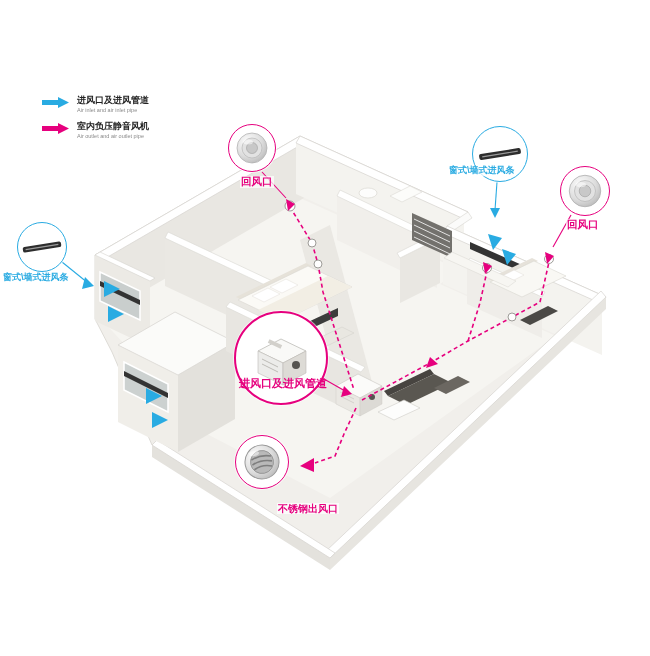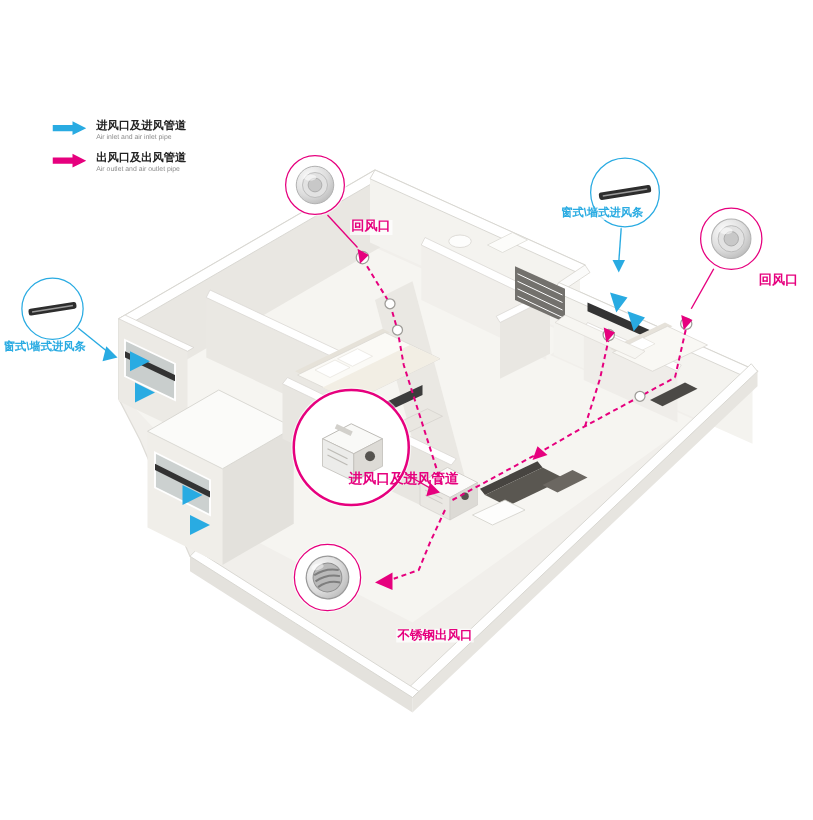--- a/index.html
+++ b/index.html
@@ -12,21 +12,21 @@
   .legend-text{display:flex;flex-direction:column;line-height:1.1;}
   .legend-label{font-size:9px;font-weight:bold;color:#222;}
   .legend-sub{font-size:5.5px;color:#8a8a8a;margin-top:1px;}
   
   .callout{position:absolute;border-radius:50%;background:#fff;display:flex;align-items:center;
            justify-content:center;box-sizing:border-box;box-shadow:0 0 0 1px rgba(255,255,255,.6);}
   .callout.pink{border:1.6px solid #e6007e;}
   .callout.blue{border:1.6px solid #29abe2;}
   .callout-label{position:absolute;font-weight:bold;line-height:1.1;white-space:nowrap;
                  background:rgba(255,255,255,.72);padding:0 1px;}
-  .lab-pink{color:#e6007e;margin-left:40px;}
+  .lab-pink{color:#e6007e;}
   .lab-blue{color:#29abe2;text-align:center;}
 </style>
 </head>
 <body>
 
 <div id="stage">
 
   <svg id="house-svg" width="650" height="656" viewBox="0 0 650 656">
     <defs>
       <radialGradient id="silver" cx="35%" cy="30%" r="75%">
@@ -176,21 +176,21 @@
       <div class="legend-text">
         <span class="legend-label">进风口及进风管道</span>
         <span class="legend-sub">Air inlet and air inlet pipe</span>
       </div>
     </div>
     <div class="legend-row">
       <svg width="28" height="13" viewBox="0 0 28 13">
         <polygon points="0,4 16,4 16,1 27,6.5 16,12 16,9 0,9" fill="#e6007e"></polygon>
       </svg>
       <div class="legend-text">
-        <span class="legend-label">出风口及出风管道</span>
+        <span class="legend-label">室内负压静音风机</span>
         <span class="legend-sub">Air outlet and air outlet pipe</span>
       </div>
     </div>
   </div>
 
   <div class="callout pink" style="left:228px;top:124px;width:48px;height:48px;">
     <svg width="40" height="40" viewBox="0 0 40 40">
       <circle cx="20" cy="20" r="15" fill="url(#silver)" stroke="#b2b2b2" stroke-width="0.8"></circle>
       <circle cx="20" cy="20" r="10" fill="#e2e2e2" stroke="#b8b8b8" stroke-width="0.7"></circle>
       <circle cx="20" cy="20" r="5.5" fill="#c8c8c8" stroke="#a8a8a8" stroke-width="0.7"></circle>

